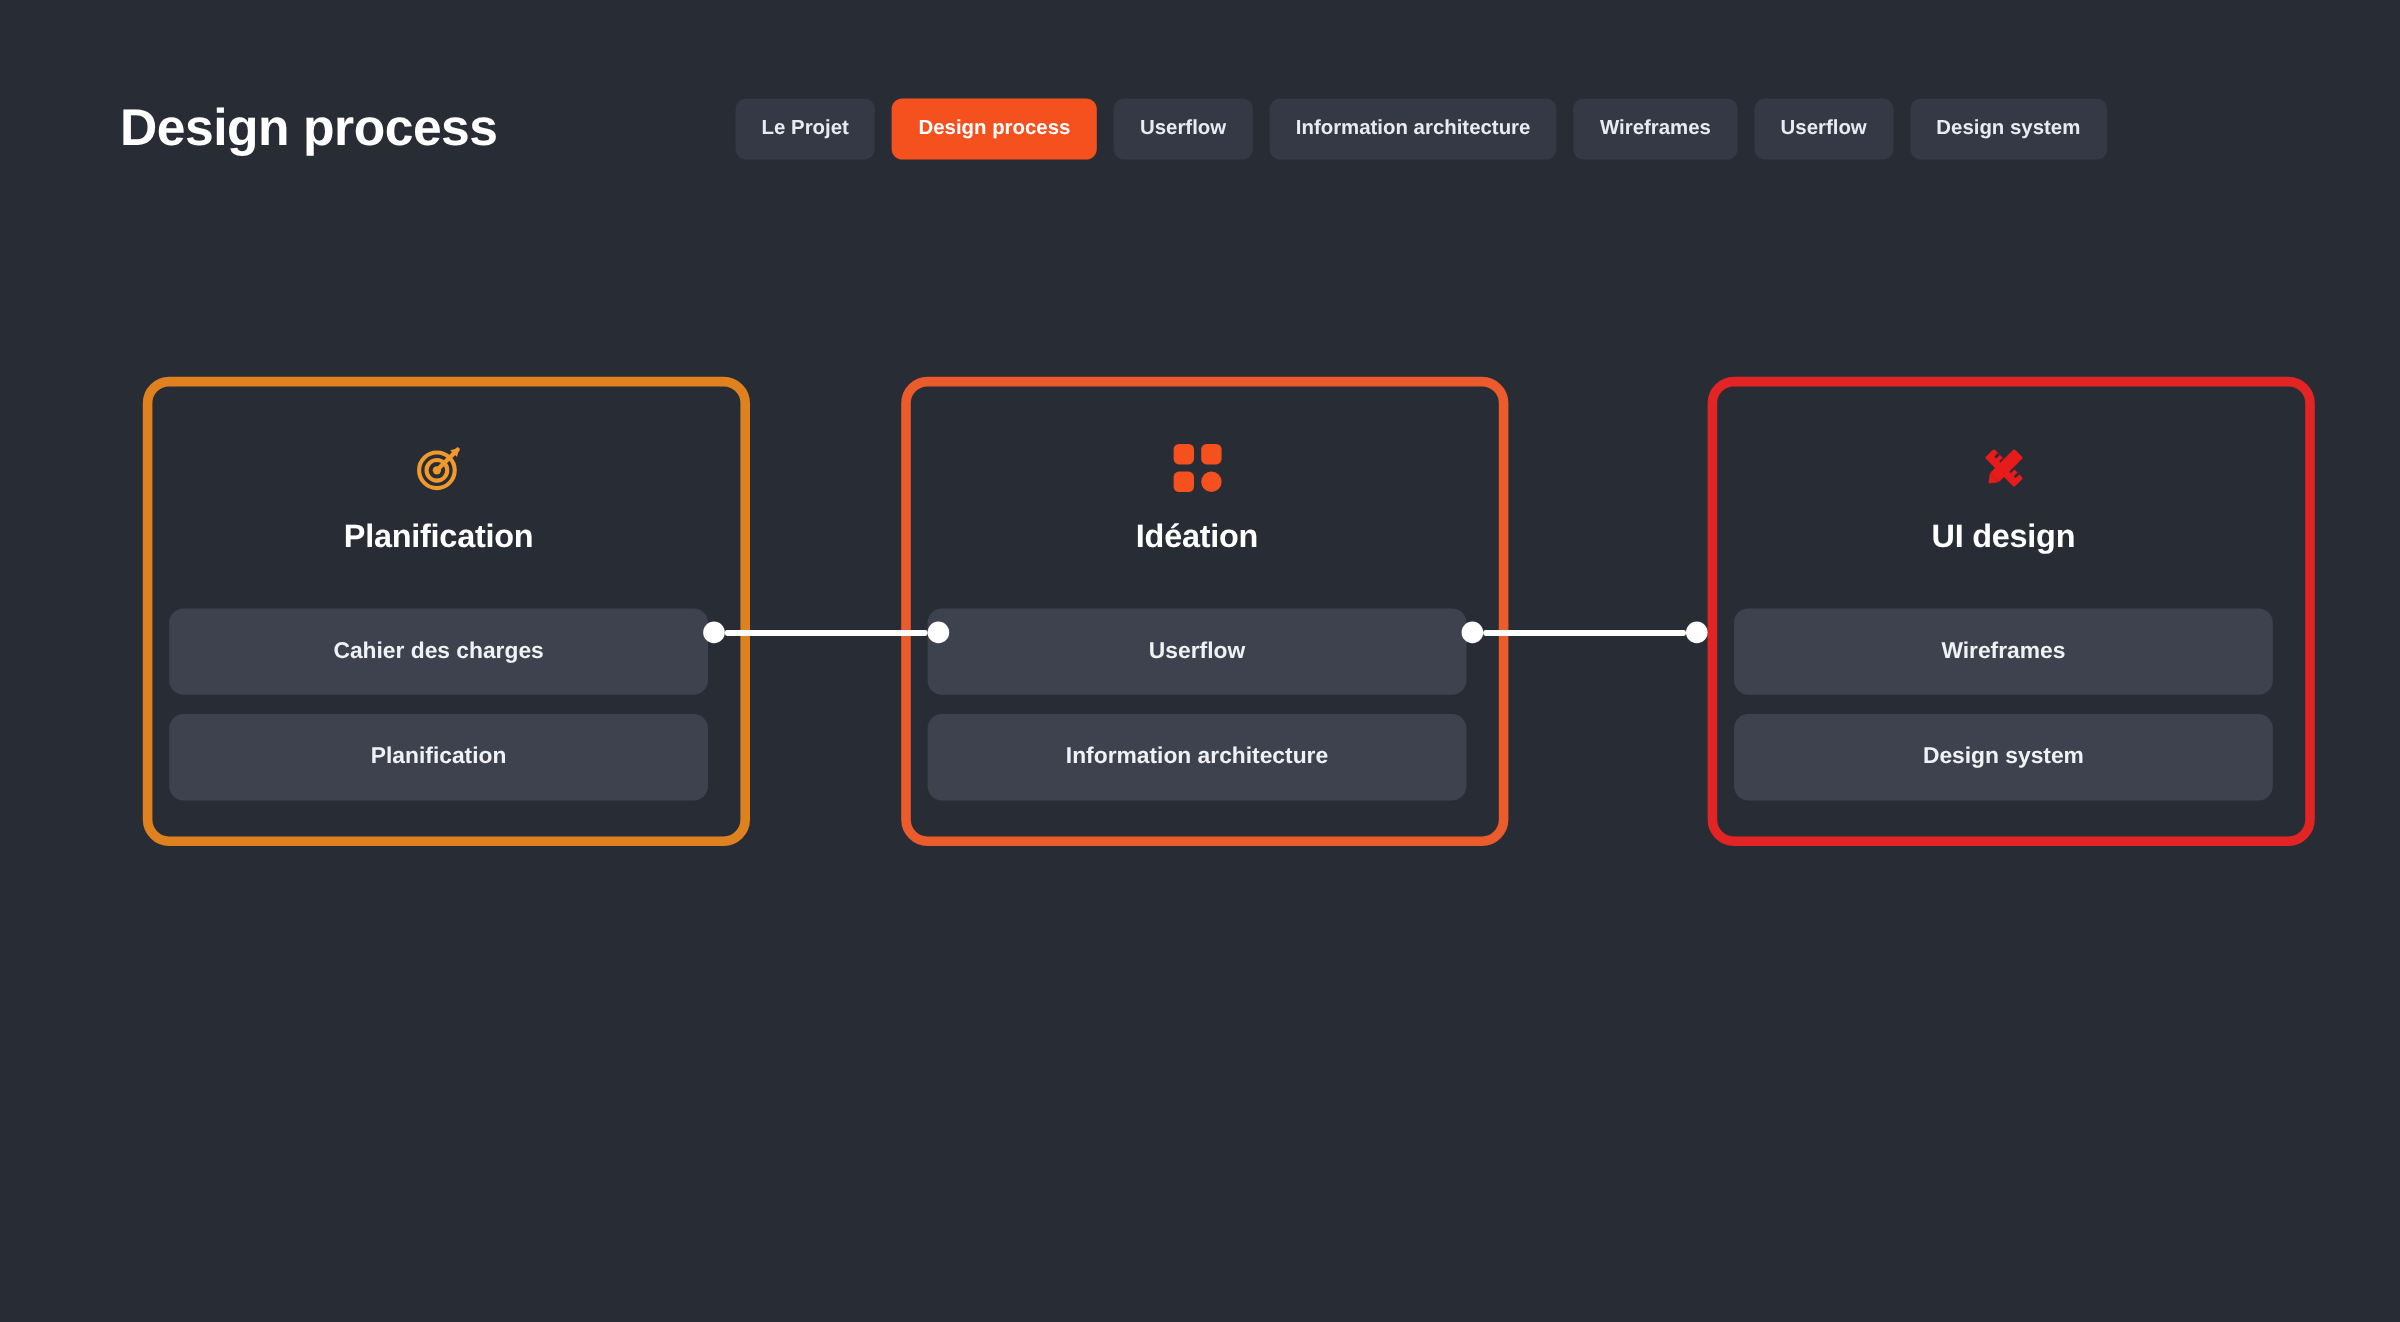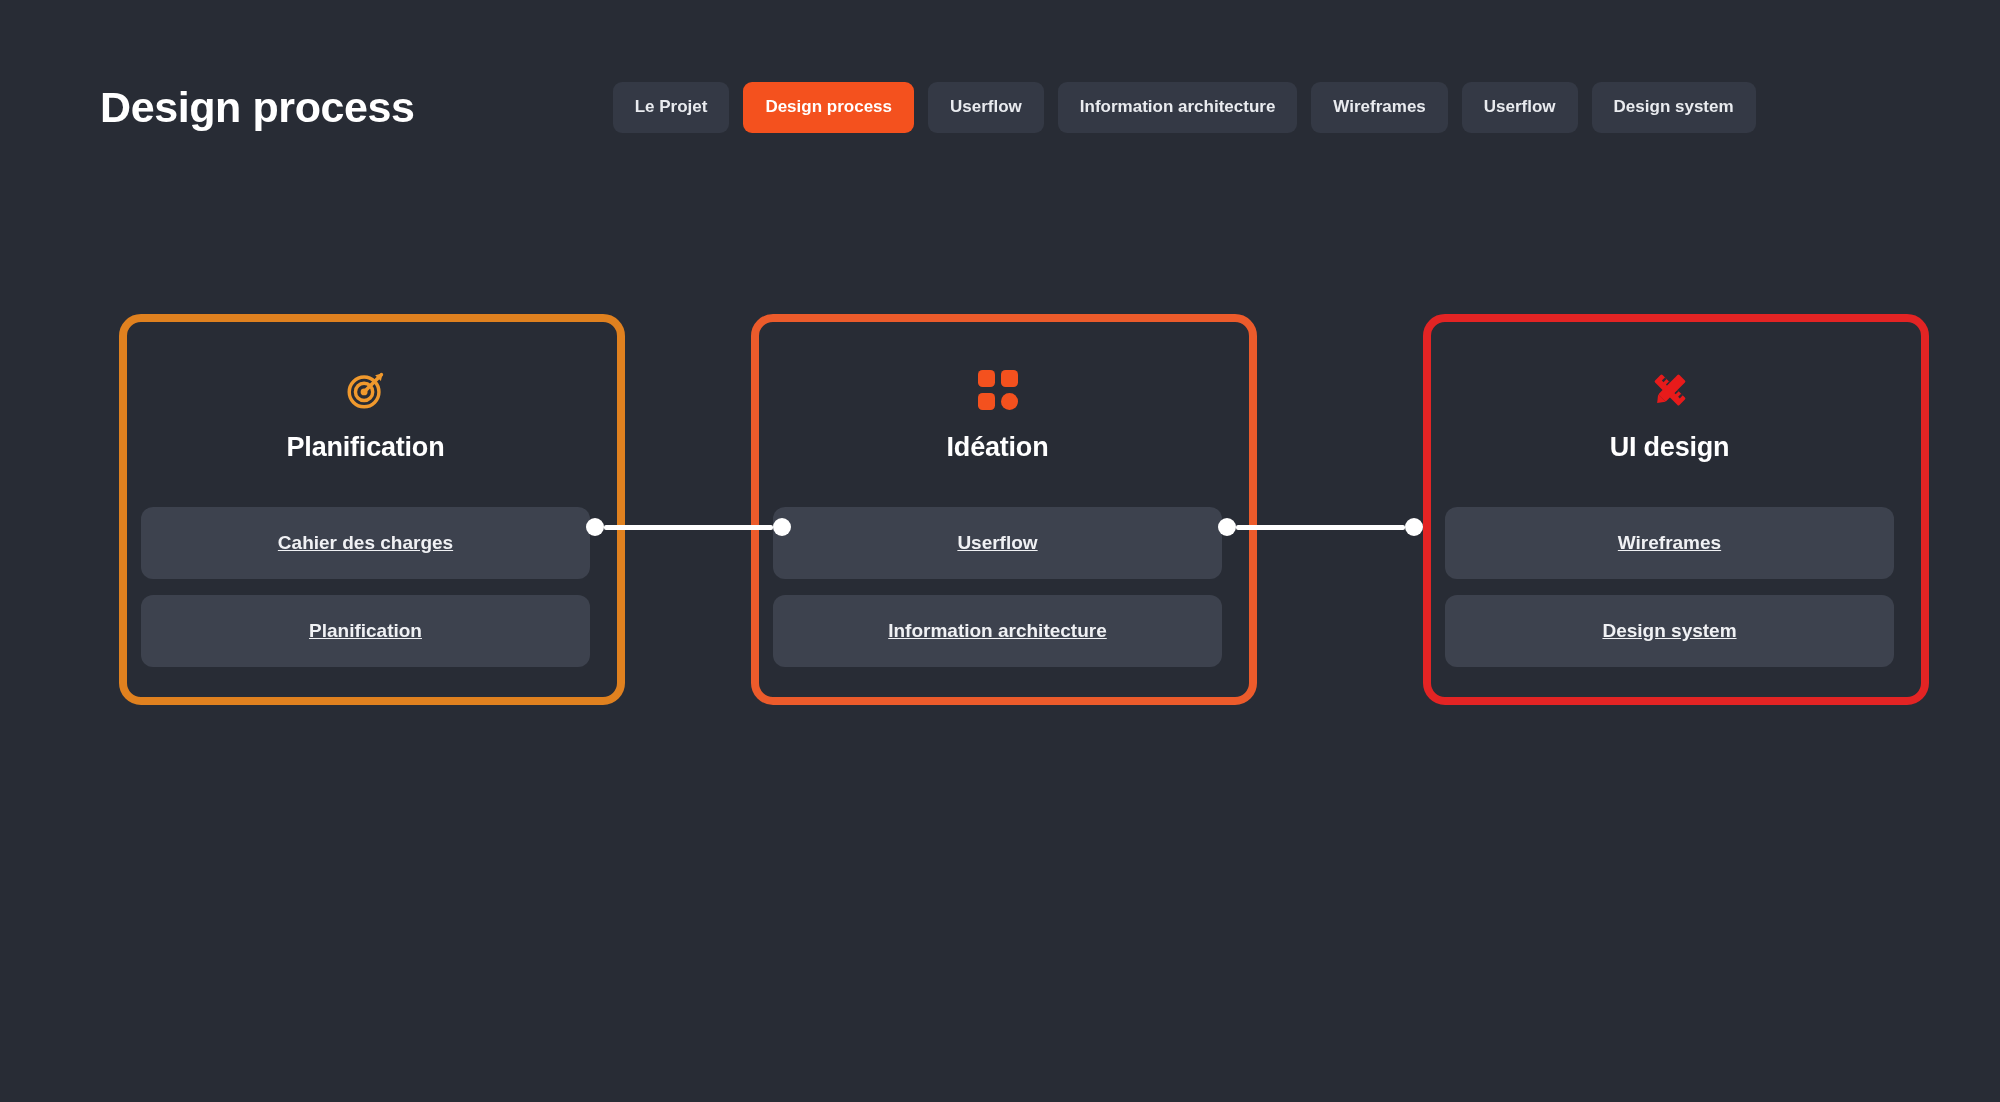--- a/index.html
+++ b/index.html
@@ -122,21 +122,20 @@
     background: #3d424e;
     display: flex;
     align-items: center;
     justify-content: center;
     font-size: 19px;
     font-weight: 600;
     color: #f0f1f4;
     cursor: pointer;
     border: none;
     font-family: inherit;
-    text-decoration: underline;
   }
 
   
   #card-0 { left: 0px;    border-color: #e0811f; }
   #card-1 { left: 632px;  border-color: #ec5b2b; text-align: center; }
   #card-2 { left: 1264px; border-color: #e32424; margin-left: 40px; }
 
   
   .connector {
     position: absolute;

